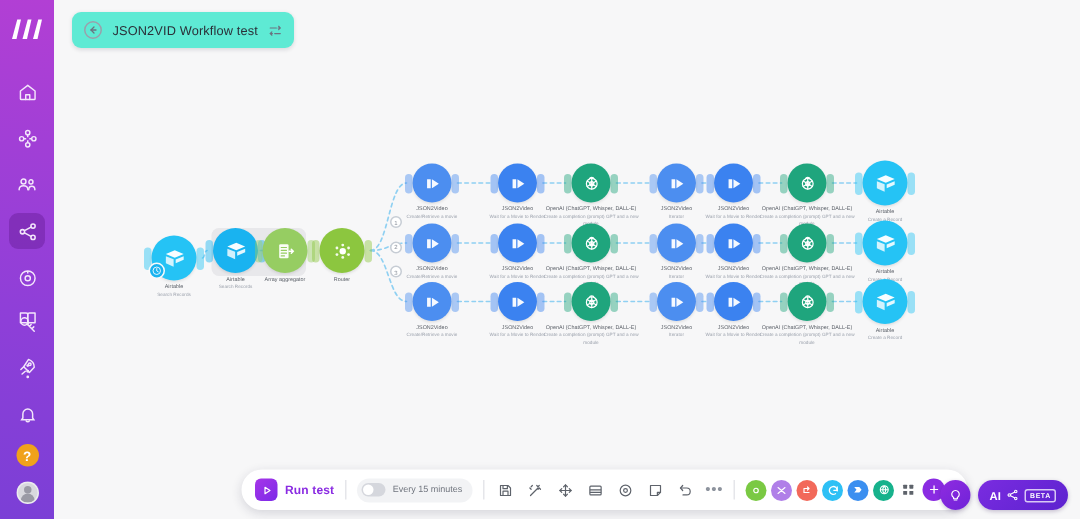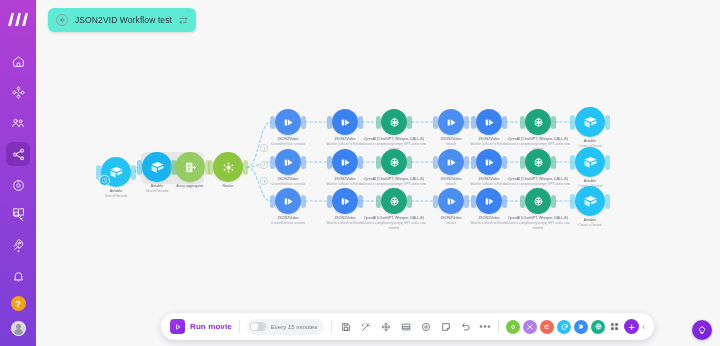--- a/index.html
+++ b/index.html
@@ -732,21 +732,21 @@
       </div>
   </div>
 
   <div class="toolbar">
     <div class="run-btn">
       <span class="run-ico">
         <svg width="8" height="8" viewBox="0 0 24 24" fill="none" stroke="currentColor" stroke-width="2.4" stroke-linejoin="round">
           <path d="M8 5.5 L18 12 L8 18.5 Z"></path>
         </svg>
       </span>
-      <span class="run-txt">Run movie</span>
+      <span class="run-txt">Run test</span>
     </div>
     <div class="tb-sep"></div>
 
     <div class="sched">
       <span class="toggle"></span>
       <span class="sched-txt">Every 15 minutes</span>
     </div>
     <div class="tb-sep"></div>
 
     <div class="tb-ico">
@@ -842,15 +842,27 @@
     </div>
   </div>
 
   <div class="ai-group">
     <div class="bulb">
       <svg width="10" height="10" viewBox="0 0 24 24" fill="none" stroke="currentColor" stroke-width="1.9" stroke-linecap="round">
         <path d="M9 16 a6 6 0 1 1 6 0 v2 h-6 Z"></path>
           <path d="M10 20 h4"></path>
       </svg>
     </div>
+    <div class="ai-pill">
+      <span class="ai-txt">AI</span>
+      <span>
+        <svg width="8" height="8" viewBox="0 0 24 24" fill="none" stroke="currentColor" stroke-width="2.2" stroke-linecap="round">
+          <circle cx="18.5" cy="5" r="2.4"></circle>
+            <circle cx="5.5" cy="12" r="2.4"></circle>
+            <circle cx="18.5" cy="19" r="2.4"></circle>
+          <path d="M8 10.6 L16 6.3 M8 13.4 L16 17.7"></path>
+        </svg>
+      </span>
+      <span class="beta">BETA</span>
+    </div>
   </div>
 
 </div>
 
 </body></html>

